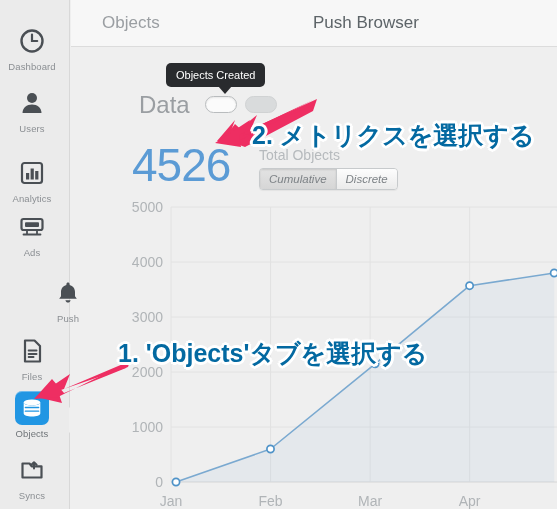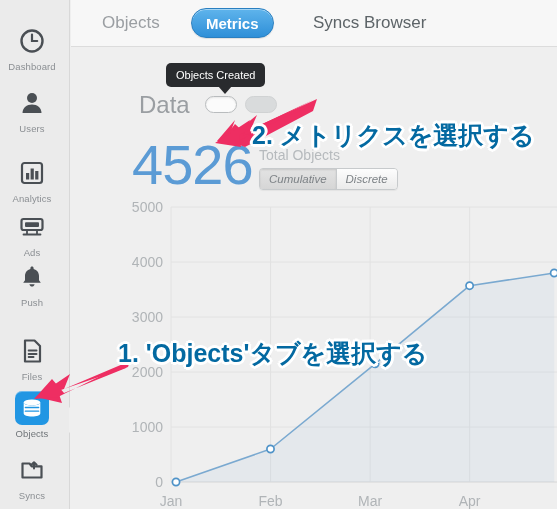--- a/index.html
+++ b/index.html
@@ -84,21 +84,21 @@
     font-size:11px;display:flex;align-items:center;padding:0 10px;
     white-space:nowrap;
   }
   #tooltip-tail{
     position:absolute;left:100px;top:39px;width:0;height:0;
     border-left:7px solid transparent;border-right:7px solid transparent;
     border-top:8px solid #292b2e;
   }
 
   #bignum{
-    position:absolute;left:14px;top:95px;font-size:56px;color:#5b9bd5;
+    position:absolute;left:14px;top:95px;font-size:46px;color:#5b9bd5;
     letter-spacing:-1px;line-height:46px;font-weight:400;
   }
   #totalobjects{
     position:absolute;left:141px;top:100px;font-size:14px;color:#b6babd;
   }
 
   #segmented{
     position:absolute;left:141px;top:121px;height:20px;display:flex;
     border:1px solid #c7cacc;border-radius:4px;overflow:hidden;
     box-shadow:0 1px 1px rgba(0,0,0,.05);
@@ -171,21 +171,21 @@
       <span class="nav-ico">
         <svg width="26" height="26" viewBox="0 0 26 26">
             <rect x="2.5" y="5" width="21" height="11" rx="2" fill="none" stroke="currentColor" stroke-width="2.2"></rect>
             <rect x="6" y="8.2" width="14" height="4.8" rx="1" fill="currentColor"></rect>
             <path d="M8 16v4.5M18 16v4.5M4.5 20.5h17" stroke="currentColor" stroke-width="1.8" stroke-linecap="round" fill="none"></path>
           </svg>
       </span>
       <span class="nav-lbl">Ads</span>
     </div>
 
-    <div class="nav-item" style="top:260px;">
+    <div class="nav-item" style="top:276px;padding-left:36px;">
       <span class="nav-ico">
         <svg width="26" height="26" viewBox="0 0 26 26">
             <path d="M13 2.5c-.9 0-1.6.7-1.6 1.6v.8C8 5.8 6 8.6 6 12v4.2l-1.8 2.6h17.6L20 16.2V12c0-3.4-2-6.2-5.4-7.1v-.8c0-.9-.7-1.6-1.6-1.6z" fill="currentColor"></path>
             <path d="M10.4 20.2c.4 1.4 1.4 2.3 2.6 2.3s2.2-.9 2.6-2.3z" fill="currentColor"></path>
           </svg>
       </span>
       <span class="nav-lbl">Push</span>
     </div>
 
     <div class="nav-item" style="top:334px;">
@@ -216,22 +216,21 @@
             <path d="M3.5 6.5h7l2.2 2.8H22.5v11.2H3.5z" fill="none" stroke="currentColor" stroke-width="2.2" stroke-linejoin="round"></path>
             <path d="M15 5.2v6.4M15 5.2l-2.6 2.6M15 5.2l2.6 2.6" fill="none" stroke="currentColor" stroke-width="2" stroke-linecap="round" stroke-linejoin="round"></path>
           </svg>
       </span>
       <span class="nav-lbl">Syncs</span>
     </div>
   </div>
 
   <div id="topbar">
     <div class="tab" id="tab-objects">Objects</div>
-    <div class="tab active" id="tab-metrics">Metrics</div>
-    <div class="tab" id="tab-databrowser">Syncs Browser</div>
+    <div class="tab" id="tab-databrowser">Push Browser</div>
   </div>
 
   <div id="content">
 
     <div id="tooltip">Objects Created</div>
     <div id="tooltip-tail"></div>
 
     <div id="data-label">Data</div>
     <div class="switch" id="switch-a"></div>
     <div class="switch" id="switch-b"></div>

